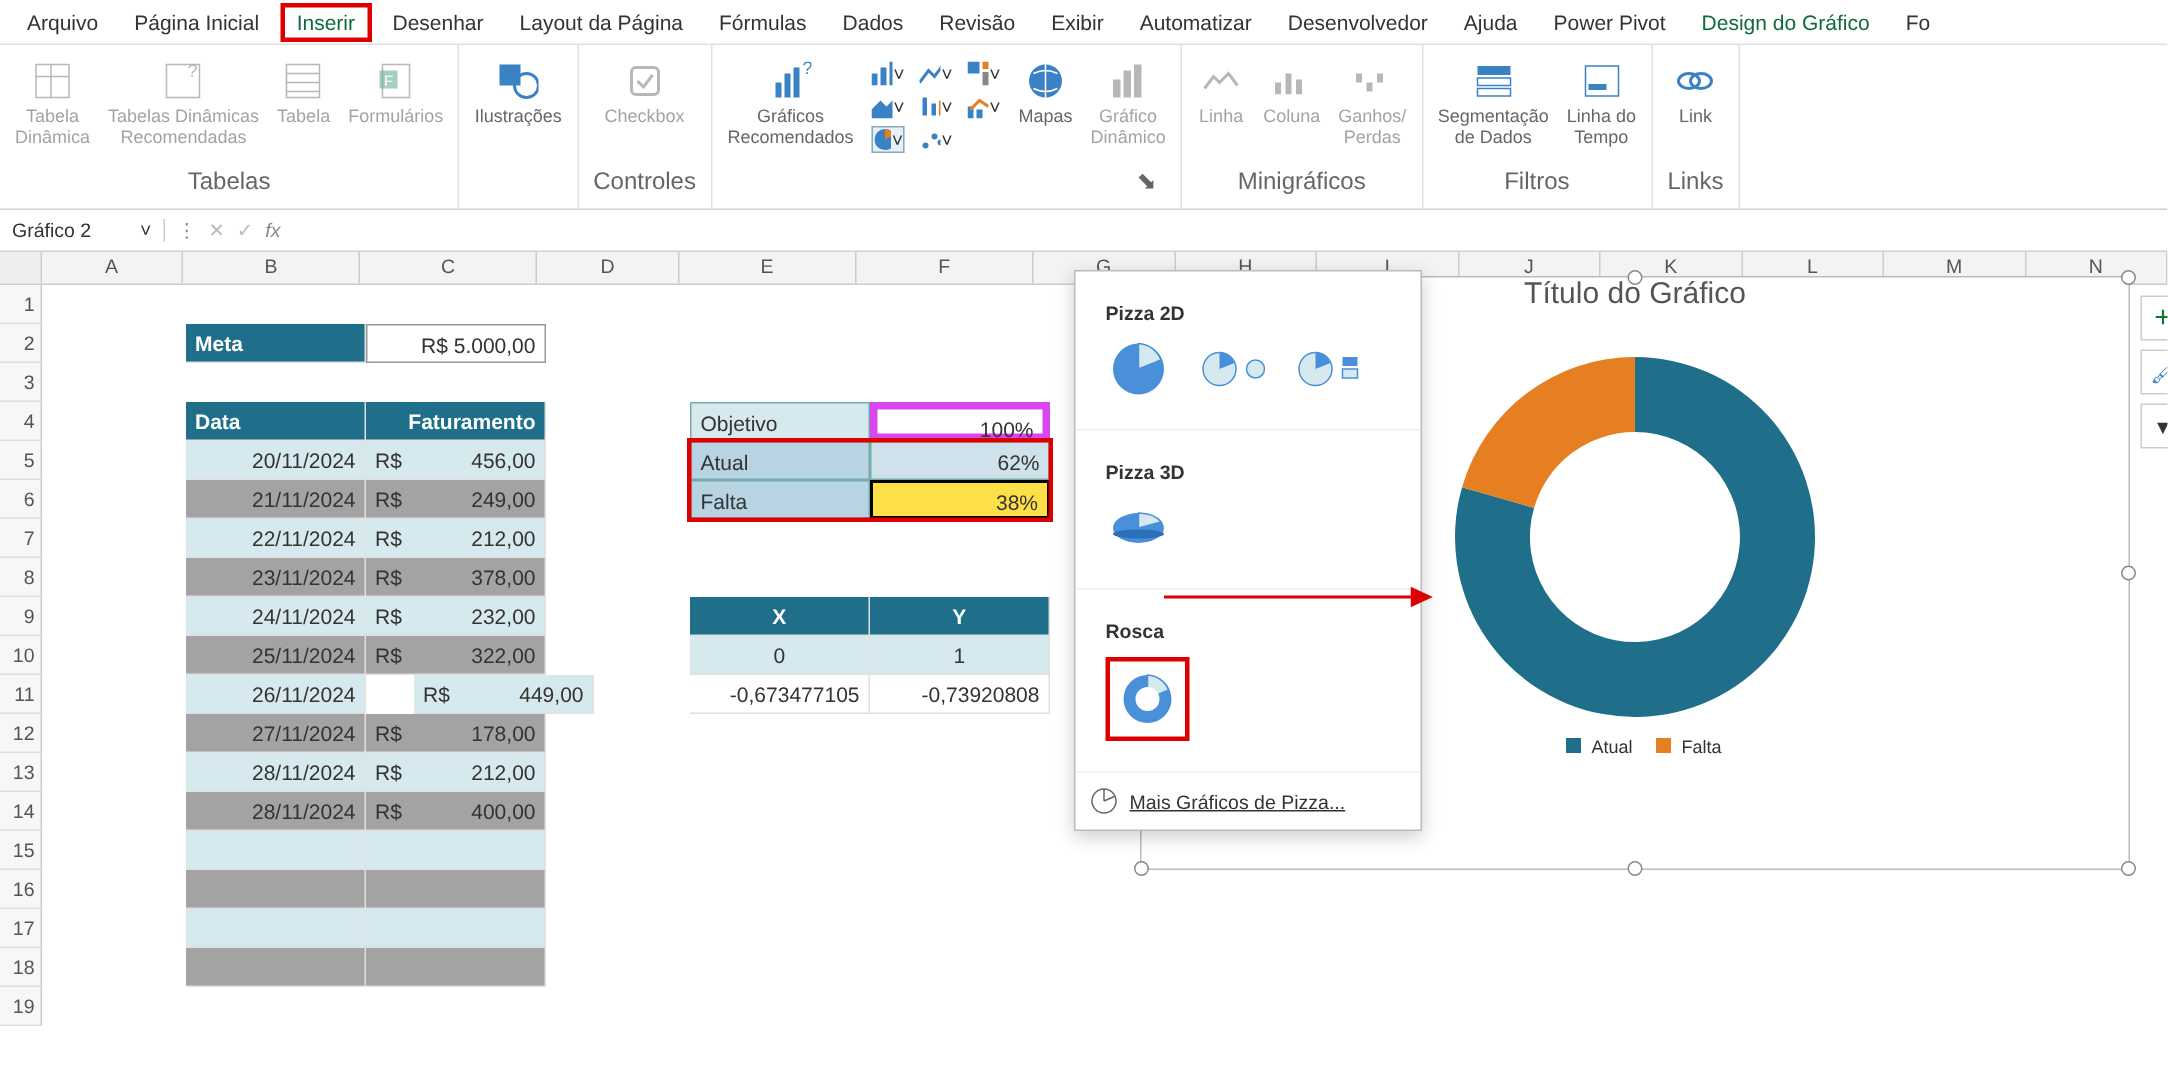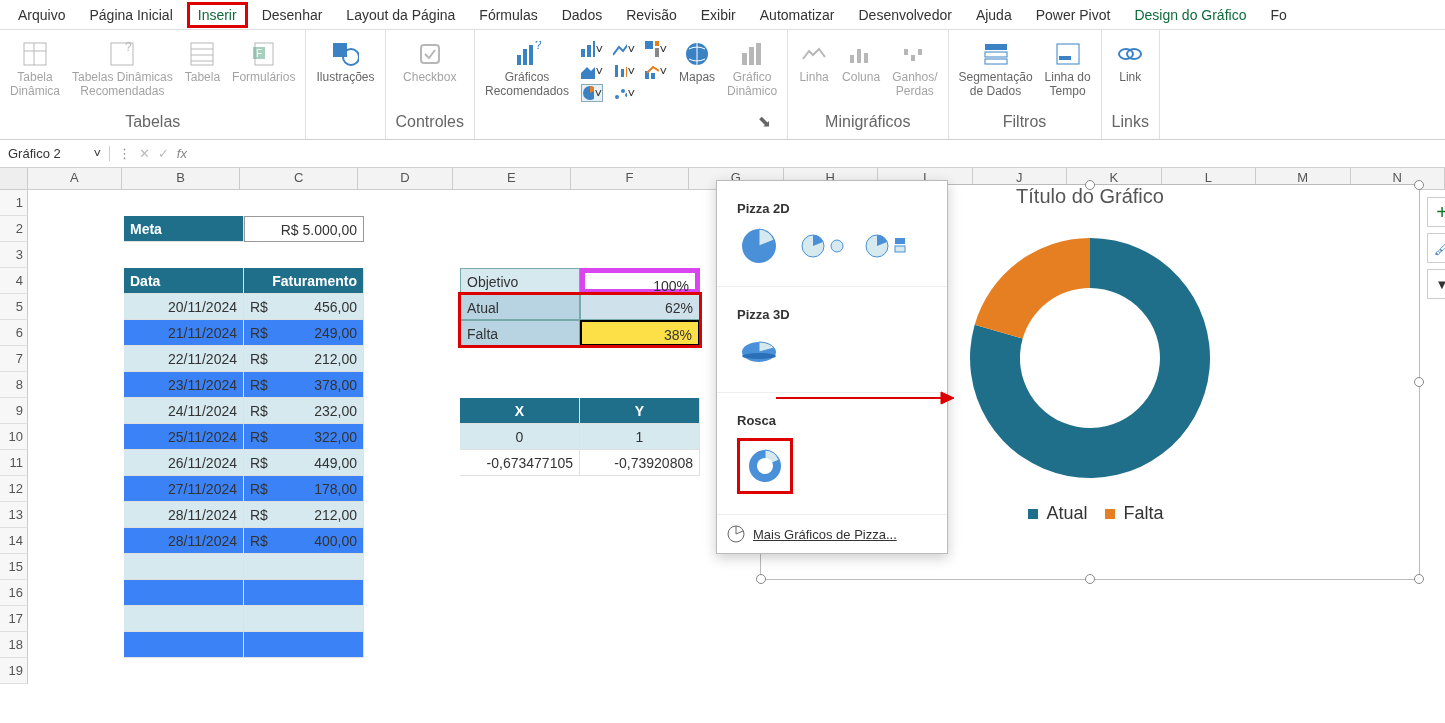--- a/index.html
+++ b/index.html
@@ -36,39 +36,39 @@
   .col-h.narrow { width: 96px; }
 
   .grid-body { display: flex; }
   .row-headers { display: flex; flex-direction: column; }
   .row-h { width: 28px; height: 26px; text-align: right; padding-right: 4px; border-bottom: 1px solid #e0e0e0; border-right: 1px solid #ccc; background: #f7f7f7; font-size: 13px; color: #555; line-height: 26px; }
 
   .cells { position: relative; flex: 1; }
   .cell { width: 120px; height: 26px; border-right: 1px solid #e0e0e0; border-bottom: 1px solid #e0e0e0; padding: 0 6px; line-height: 26px; font-size: 14px; }
   .header-dark { background: #1f6f8b; color: #fff; font-weight: bold; }
   .band-light { background: #d6e9ef; }
-  .band-alt { background: #3b82f6; }
+  .band-alt { background: #a3a3a3; }
   .num { text-align: right; }
 
   .selection-red { border: 3px solid #d00; position: absolute; pointer-events: none; }
 
   
   .pie-dropdown { position: absolute; left: 688px; top: -10px; width: 232px; background: #fff; border: 1px solid #bbb; box-shadow: 0 4px 12px rgba(0,0,0,.2); z-index: 10; }
   .pie-section { padding: 20px; border-bottom: 1px solid #eee; }
   .pie-section h4 { font-size: 13px; font-weight: 600; margin-bottom: 10px; }
   .pie-icons { display: flex; gap: 20px; }
   .pie-ico { width: 44px; height: 40px; display: flex; align-items: center; justify-content: center; cursor: pointer; }
   .rosca-box { border: 3px solid #d00; padding: 2px; width: 56px; height: 56px; display: flex; align-items: center; justify-content: center; }
   .more-link { padding: 10px; font-size: 13px; color: #333; cursor: pointer; display: flex; align-items: center; gap: 8px; }
 
   
   .chart-object { position: absolute; left: 732px; top: -6px; width: 660px; height: 396px; border: 1px solid #bbb; background: #fff; }
   .chart-title { text-align: center; font-size: 20px; color: #555; }
   .chart-handles .h { position: absolute; width: 10px; height: 10px; background: #fff; border: 1px solid #888; border-radius: 50%; }
-  .chart-legend { text-align: center; margin-top: 12px; font-size: 18px; }
+  .chart-legend { text-align: center; margin-top: 0; font-size: 12px; }
   .leg-box { display: inline-block; width: 10px; height: 10px; margin: 0 4px 0 12px; }
 
   .arrow-red { position: absolute; stroke: #d00; fill: #d00; z-index: 12; }
 
   .side-tools { position: absolute; right: 4px; top: 0; display: flex; flex-direction: column; gap: 6px; }
   .side-btn { width: 30px; height: 30px; border: 1px solid #ccc; background: #fff; display: flex; align-items: center; justify-content: center; cursor: pointer; }
 
 </style>
 </head>
 <body>
@@ -436,21 +436,21 @@
                 <span>232,00</span>
               </div>
             </div>
             <div style="display: flex;">
               <div class="cell band-alt num">25/11/2024</div>
   <div class="cell band-alt" style="display:flex;justify-content:space-between">
                 <span>R$</span>
                 <span>322,00</span>
               </div>
             </div>
-            <div style="display: flex;">
+            <div style="display: flex; gap: 32px;">
               <div class="cell band-light num">26/11/2024</div>
   <div class="cell band-light" style="display:flex;justify-content:space-between">
                 <span>R$</span>
                 <span>449,00</span>
               </div>
             </div>
             <div style="display: flex;">
               <div class="cell band-alt num">27/11/2024</div>
   <div class="cell band-alt" style="display:flex;justify-content:space-between">
                 <span>R$</span>

